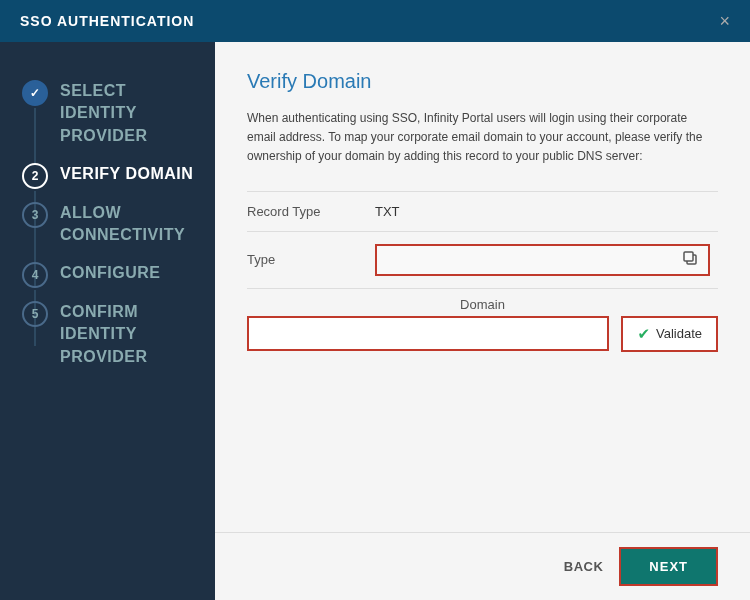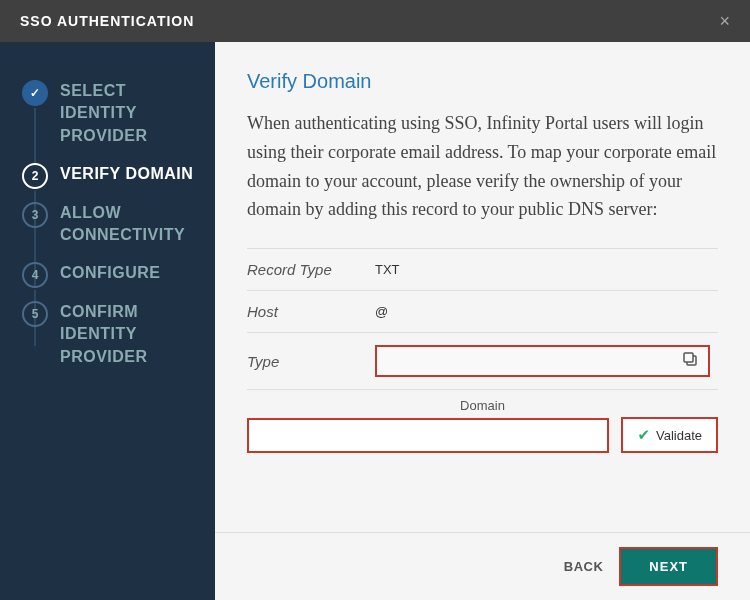--- a/index.html
+++ b/index.html
@@ -13,21 +13,21 @@
     }
     .modal {
       width: 750px;
       height: 600px;
       display: flex;
       flex-direction: column;
       box-shadow: 0 4px 24px rgba(0,0,0,0.4);
       overflow: hidden;
     }
     .modal-header {
-      background: #404040;
+      background: #0c4a6e;
       color: #fff;
       padding: 12px 20px;
       display: flex;
       align-items: center;
       justify-content: space-between;
       flex-shrink: 0;
     }
     .modal-header-title {
       font-size: 14px;
       font-weight: 700;
@@ -125,43 +125,41 @@
       padding: 28px 32px 20px 32px;
       overflow-y: auto;
     }
     .content-title {
       font-size: 20px;
       color: #2a7ab5;
       font-weight: 400;
       margin-bottom: 16px;
     }
     .content-desc {
-      font-size: 18px;
+      font-size: 12px;
       color: #444;
       line-height: 1.6;
       margin-bottom: 24px;
-      font-family: Liberation Serif, serif;
     }
     .form-table {
       width: 100%;
       border-collapse: collapse;
     }
     .form-row {
       border-bottom: 1px solid #ddd;
     }
     .form-row:first-child {
       border-top: 1px solid #ddd;
     }
     .form-label-cell {
-      font-size: 15px;
+      font-size: 13px;
       color: #555;
       padding: 12px 0;
       width: 120px;
       vertical-align: middle;
-      font-style: italic;
     }
     .form-value-cell {
       font-size: 13px;
       color: #333;
       padding: 12px 8px;
       vertical-align: middle;
     }
     .form-static {
       font-size: 13px;
       color: #333;
@@ -313,26 +311,20 @@
         <table class="form-table">
           <tbody>
 
             <tr class="form-row">
               <td class="form-label-cell">Record Type</td>
               <td class="form-value-cell">
                 <span class="form-static">TXT</span>
               </td>
             </tr>
 
-            <tr class="form-row">
-              <td class="form-label-cell">Host</td>
-              <td class="form-value-cell">
-                <span class="form-static">@</span>
-              </td>
-            </tr>
 
             <tr class="form-row">
               <td class="form-label-cell">Type</td>
               <td class="form-value-cell">
                 <div class="value-input-wrap">
                   <input type="text" class="value-input" style="">
                   <button class="copy-icon-btn" title="Copy">
                     <svg width="16" height="16" viewBox="0 0 16 16" fill="#555">
                       <rect x="5" y="5" width="9" height="9" rx="1" fill="none" stroke="#555" stroke-width="1.5"></rect>
                       <rect x="2" y="2" width="9" height="9" rx="1" fill="#f9f9f9" stroke="#555" stroke-width="1.5"></rect>

